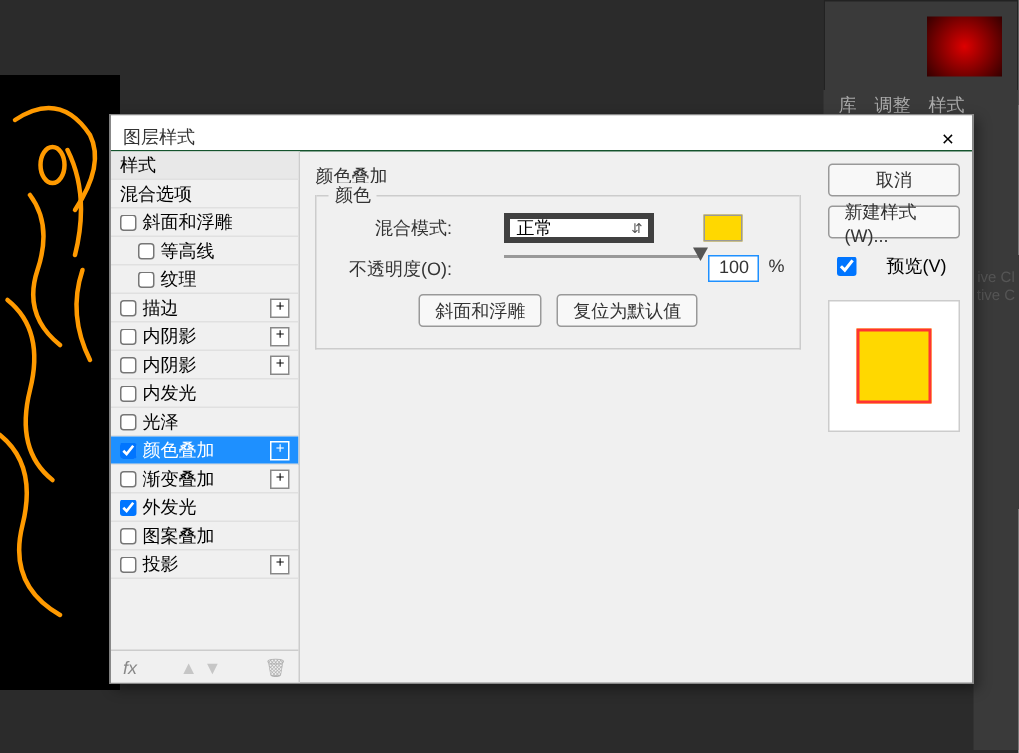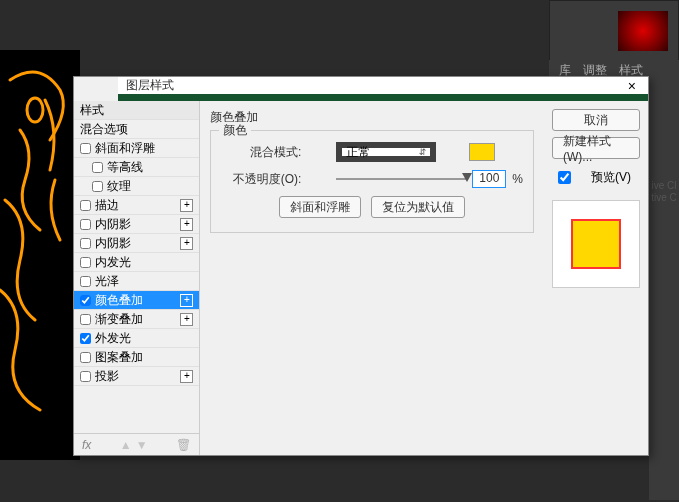--- a/index.html
+++ b/index.html
@@ -4,21 +4,21 @@
 <style>
 *{box-sizing:border-box;margin:0;padding:0;font-family:"Microsoft YaHei",SimSun,sans-serif;font-size:12px;}
 body{background:#2b2b2b;width:679px;height:502px;overflow:hidden;position:relative;}
 .canvas-bg{position:absolute;left:0;top:50px;width:80px;height:410px;background:#000;}
 .right-panel{position:absolute;right:0;top:0;width:130px;height:70px;background:#3a3a3a;border:1px solid #222;}
 .right-panel .swatch{position:absolute;right:10px;top:10px;width:50px;height:40px;background:radial-gradient(circle at 50% 50%,#d00,#300);}
 .panel-tabs{position:absolute;right:0;top:60px;width:130px;height:20px;background:#3a3a3a;color:#aaa;display:flex;align-items:center;padding-left:10px;gap:12px;}
 .right-side{position:absolute;right:0;top:80px;width:30px;height:420px;background:#3a3a3a;}
 .right-side .cc{color:#555;font-size:10px;text-align:center;margin-top:100px;line-height:1.2;}
 .dialog{position:absolute;left:73px;top:76px;width:576px;height:380px;background:#f0f0f0;border:1px solid #888;box-shadow:3px 3px 8px rgba(0,0,0,.4);}
-.titlebar{height:24px;background:#fff;border-bottom:7px solid #14532d;display:flex;align-items:flex-end;justify-content:space-between;padding:0 8px;margin-left:44px;}
+.titlebar{height:24px;background:#fff;border-bottom:1px solid #14532d;display:flex;align-items:flex-end;justify-content:space-between;padding:0 8px;}
 .titlebar .title{color:#333;}
 .titlebar .close{font-size:14px;cursor:pointer;padding:0 4px;}
 .dlg-body{display:flex;height:calc(100% - 24px);}
 .left-col{width:164px;border-right:1px solid #ccc;display:flex;flex-direction:column;background:#f0f0f0;}
 .left-list{flex:1;overflow:auto;}
 .list-row{height:19px;display:flex;align-items:center;padding:0 6px;border-bottom:1px solid #e0e0e0;position:relative;}
 .list-row.header{background:#e8e8e8;}
 .list-row.selected{background:#1e90ff;color:#fff;}
 .list-row input[type=checkbox]{margin-right:4px;width:11px;height:11px;}
 .list-row .indent{width:12px;}
@@ -28,24 +28,24 @@
 .left-footer .fx{font-style:italic;text-align:right;}
 .left-footer .arrows span{margin:0 2px;opacity:.4;}
 .left-footer .trash{opacity:.6;}
 .mid-col{flex:1;padding:8px 10px;}
 .group-label{color:#333;margin-bottom:4px;}
 .fieldset{border:1px solid #ccc;border-top:none;position:relative;padding:12px 10px 14px;margin-bottom:6px;}
 .fieldset .legend{position:absolute;top:-8px;left:8px;background:#f0f0f0;padding:0 4px;color:#333;}
 .fieldset::before{content:"";position:absolute;top:0;left:0;right:0;border-top:1px solid #ccc;}
 .form-row{display:flex;align-items:center;margin-bottom:8px;gap:29px;}
 .form-row label{width:80px;text-align:right;margin-right:6px;color:#333;}
-.select{height:20px;border:6px solid #404040;background:#fff;min-width:100px;display:flex;align-items:center;justify-content:space-between;padding:0 4px;}
+.select{height:20px;border:4px solid #404040;background:#fff;min-width:100px;display:flex;align-items:center;justify-content:space-between;padding:0 4px;}
 .select .arrow{font-size:9px;color:#555;}
 .color-swatch{width:26px;height:18px;background:#ffd800;border:1px solid #999;margin-left:4px;}
-.slider{display:flex;align-items:center;gap:6px;}
+.slider{display:flex;gap:6px;}
 .slider-track{width:130px;height:2px;background:#999;position:relative;}
 .slider-thumb{position:absolute;right:-6px;top:-5px;width:0;height:0;border-left:5px solid transparent;border-right:5px solid transparent;border-top:9px solid #555;}
 .num-input{width:34px;height:18px;border:1px solid #1e90ff;background:#fff;text-align:center;color:#333;}
 .pct{color:#333;}
 .btn-row{display:flex;gap:10px;justify-content:center;margin-top:6px;}
 .btn{height:22px;padding:0 10px;border:1px solid #999;background:#f8f8f8;border-radius:3px;display:flex;align-items:center;cursor:pointer;color:#333;}
 .right-col{width:104px;padding:8px 8px;display:flex;flex-direction:column;gap:6px;}
 .right-col .btn{width:100%;justify-content:center;height:22px;}
 .preview-check{display:flex;align-items:center;gap:20px;margin-top:4px;margin-left:6px;}
 .preview-box{margin-top:8px;width:88px;height:88px;border:1px solid #ccc;background:#fff;display:flex;align-items:center;justify-content:center;align-self:center;}

